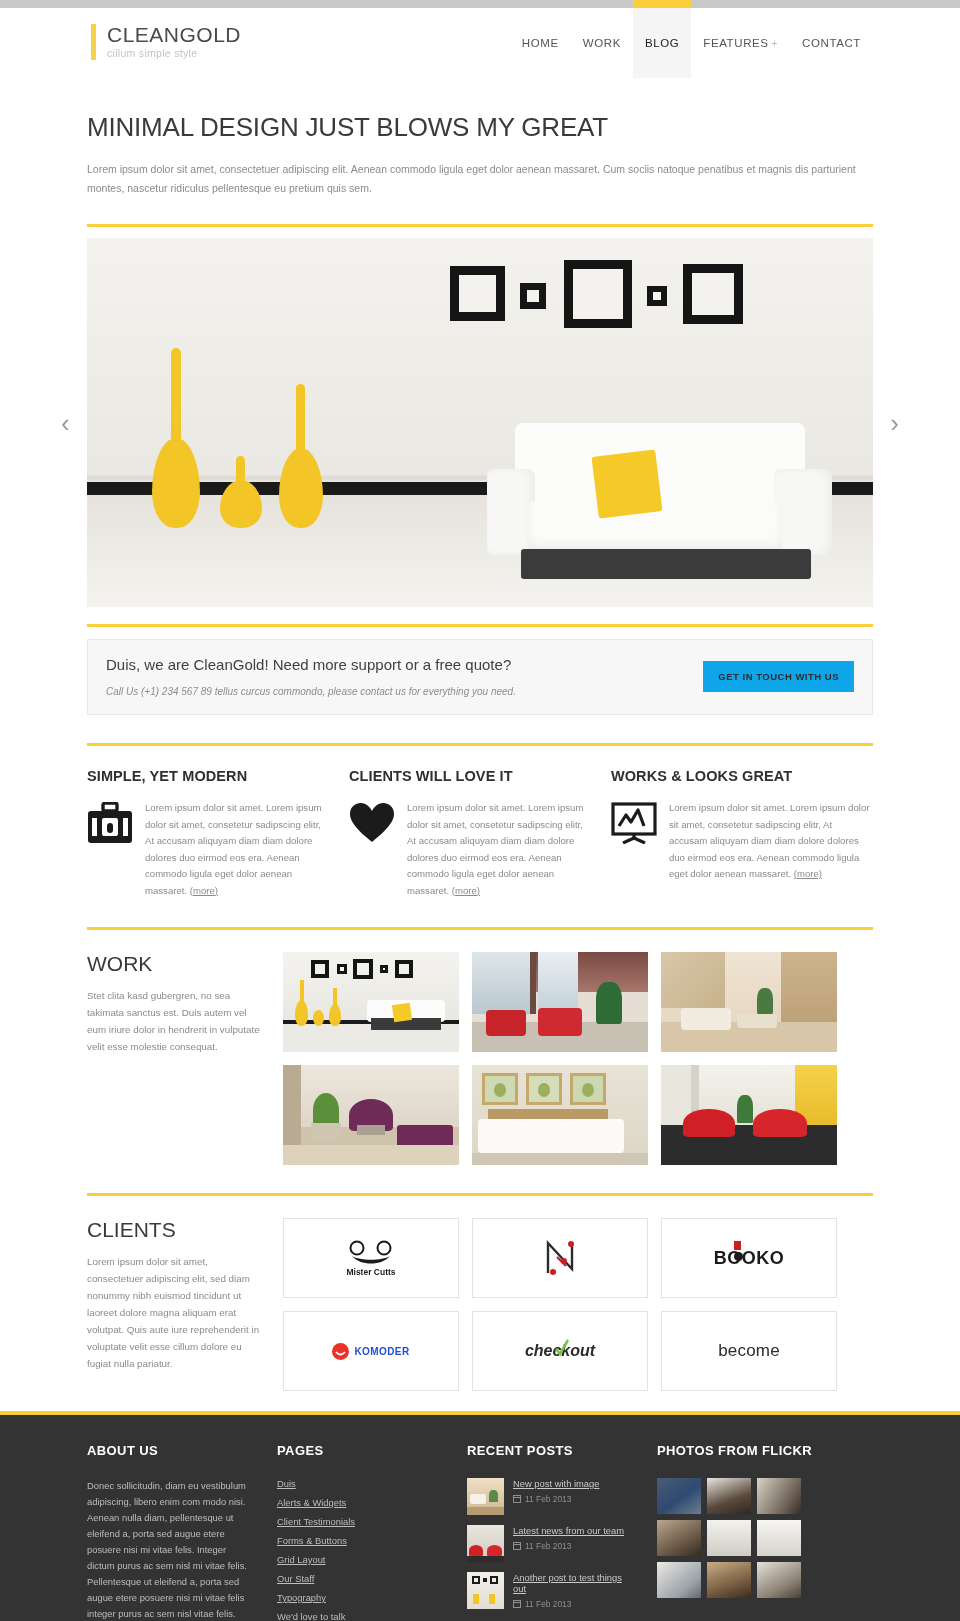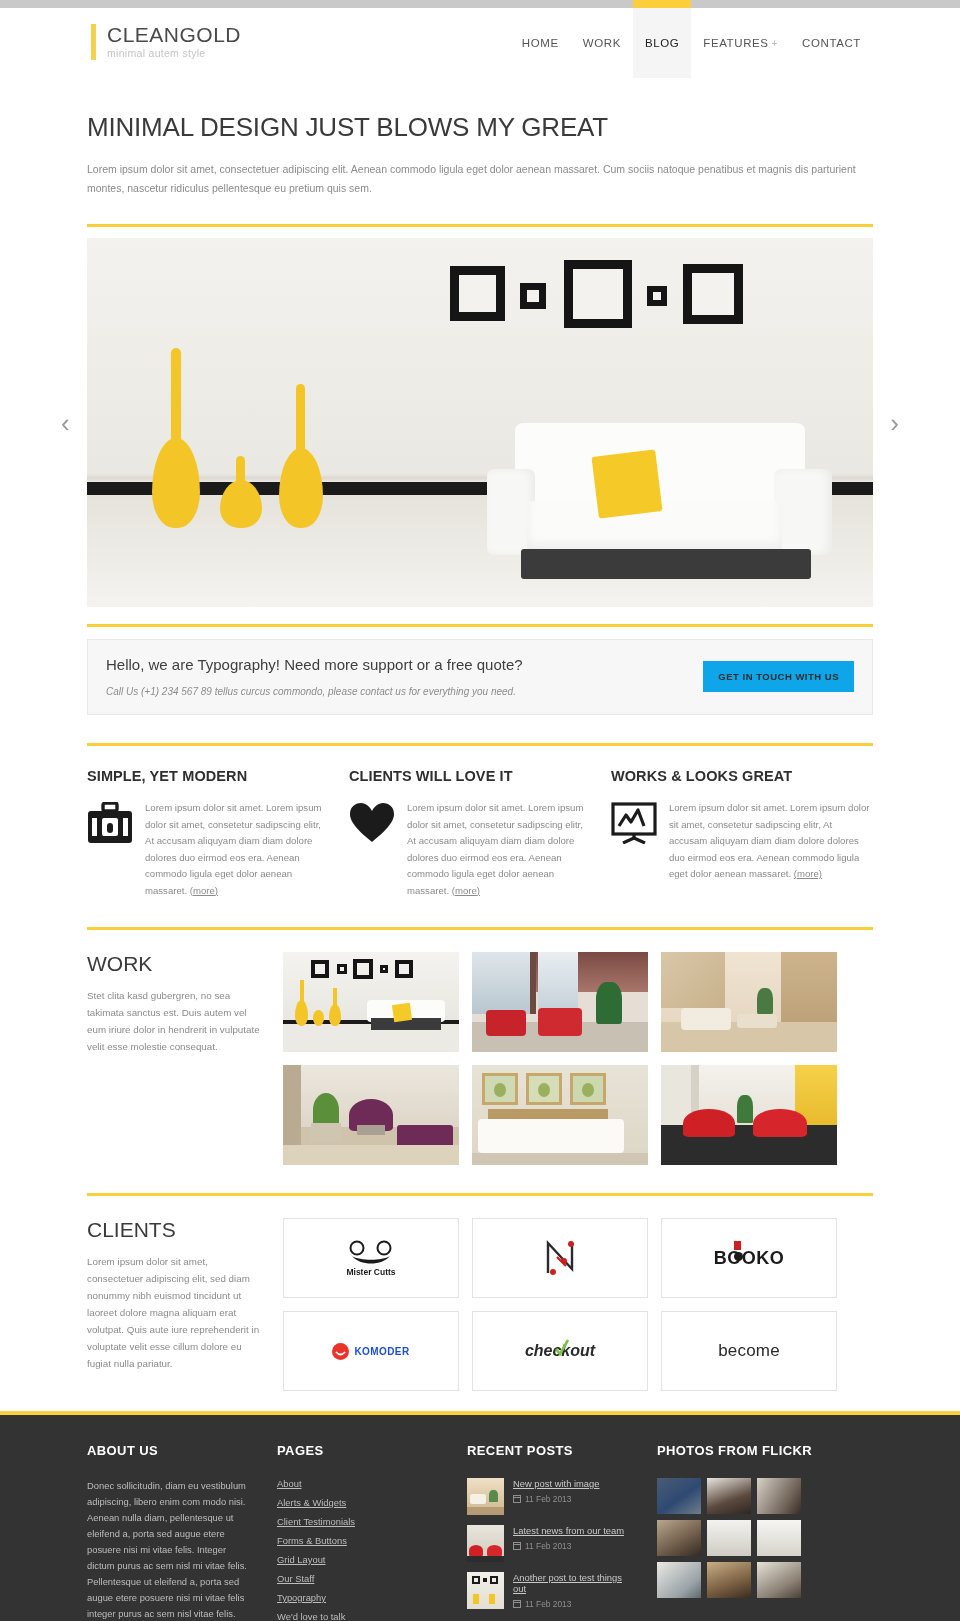--- a/index.html
+++ b/index.html
@@ -146,21 +146,21 @@
 
 <div class="page">
 
   <div class="top-grey"></div>
   <div class="header-band">
     <div class="header-inner">
       <div class="logo-wrap">
         <div class="logo-bar"></div>
         <div class="logo-txt">
           <h1>CLEANGOLD</h1>
-          <div class="tag">minimal autem style</div>
+          <div class="tag">cillum simple style</div>
         </div>
       </div>
       <div class="nav">
         <a class="nav-item">
             <span>HOME</span>
           </a>
         <a class="nav-item">
             <span>WORK</span>
           </a>
         <a class="nav-item active">
@@ -216,21 +216,21 @@
             <div class="pillow" style="left:108px;top:30px;width:64px;height:62px;"></div>
           </div>
         </div>
         <div class="arrow left">‹</div>
         <div class="arrow right">›</div>
       </div>
 
       <div class="cta-rule"></div>
       <div class="cta">
         <div>
-          <h3>Hello, we are Typography! Need more support or a free quote?</h3>
+          <h3>Duis, we are CleanGold! Need more support or a free quote?</h3>
           <p>Call Us (+1) 234 567 89 tellus curcus commondo, please contact us for everything you need.</p>
         </div>
         <button class="cta-btn">GET IN TOUCH WITH US</button>
       </div>
 
       <div class="sec-rule"></div>
       <div class="features">
 
         <div class="feature">
           <h4>SIMPLE, YET MODERN</h4>
@@ -433,21 +433,21 @@
     <div class="footer-inner">
 
       <div class="fcol about">
         <h5>ABOUT US</h5>
         <div class="about-text">Donec sollicitudin, diam eu vestibulum adipiscing, libero enim com modo nisi. Aenean nulla diam, pellentesque ut eleifend a, porta sed augue etere posuere nisi mi vitae felis. Integer dictum purus ac sem nisl mi vitae felis. Pellentesque ut eleifend a, porta sed augue etere posuere nisi mi vitae felis integer purus ac sem nisl vitae felis.</div>
       </div>
 
       <div class="fcol pages">
         <h5>PAGES</h5>
         <div class="flinks">
-          <a>About</a>
+          <a>Duis</a>
           <a>Alerts &amp; Widgets</a>
           <a>Client Testimonials</a>
           <a>Forms &amp; Buttons</a>
           <a>Grid Layout</a>
           <a>Our Staff</a>
           <a>Typography</a>
           <a>We'd love to talk</a>
         </div>
       </div>
 

